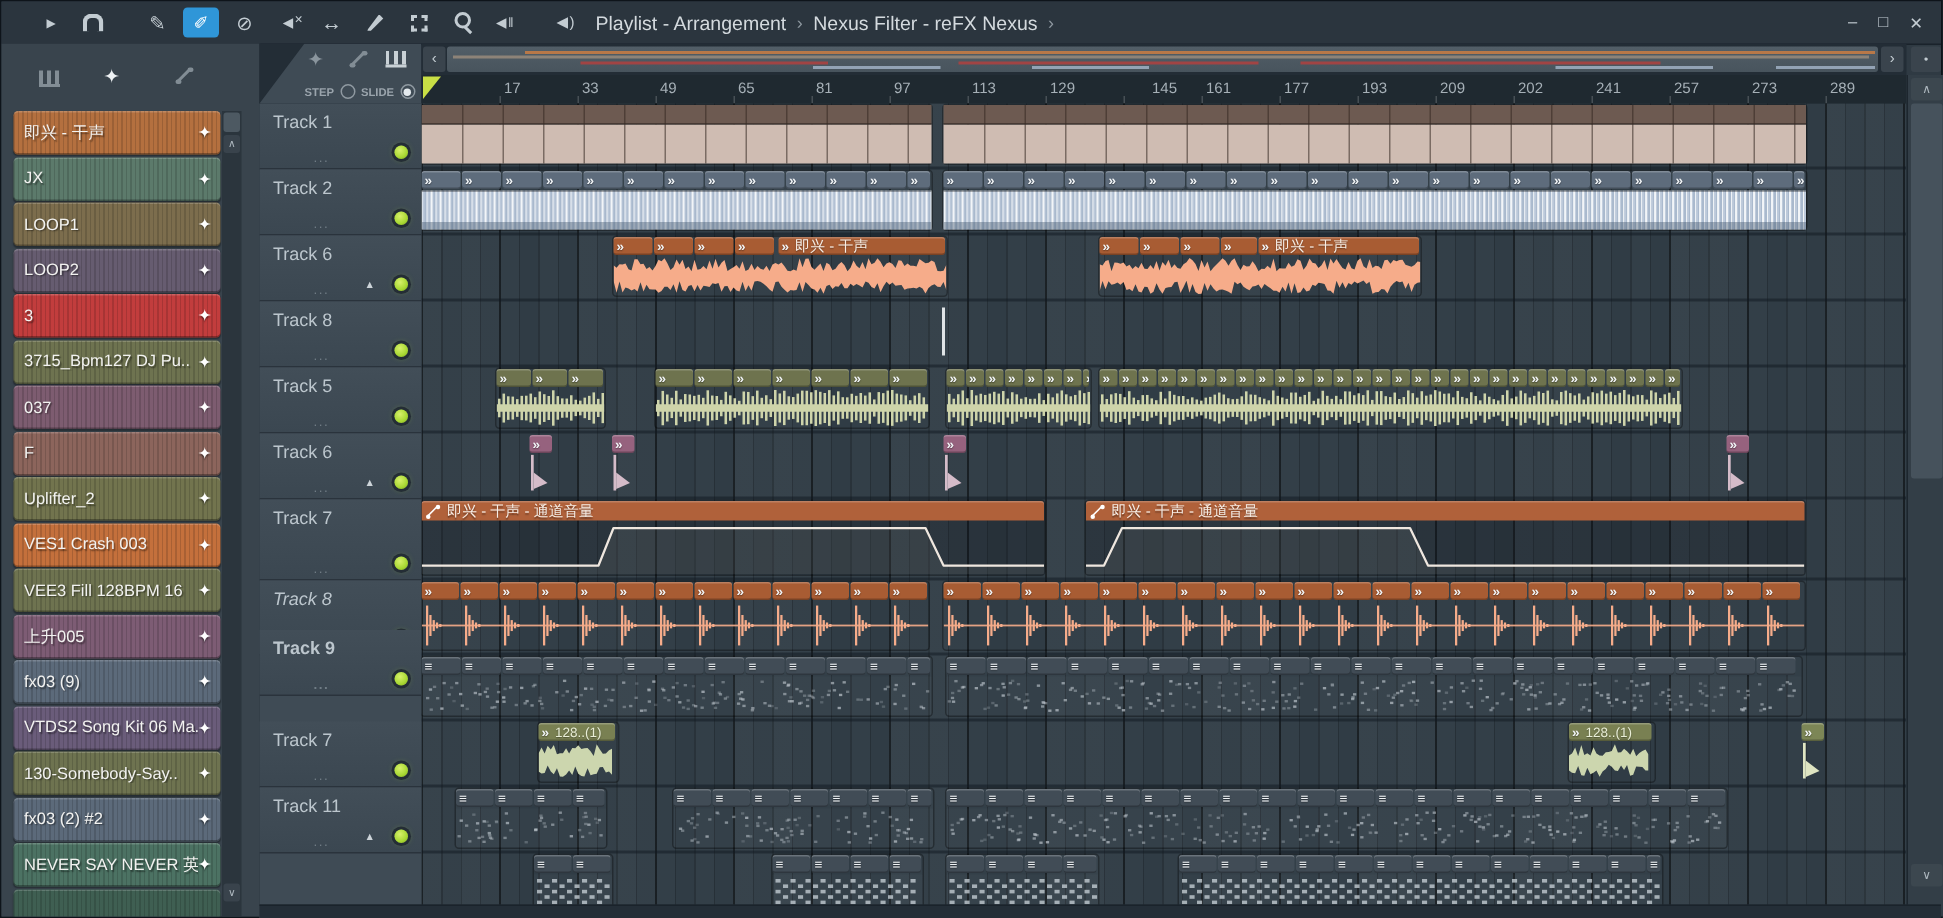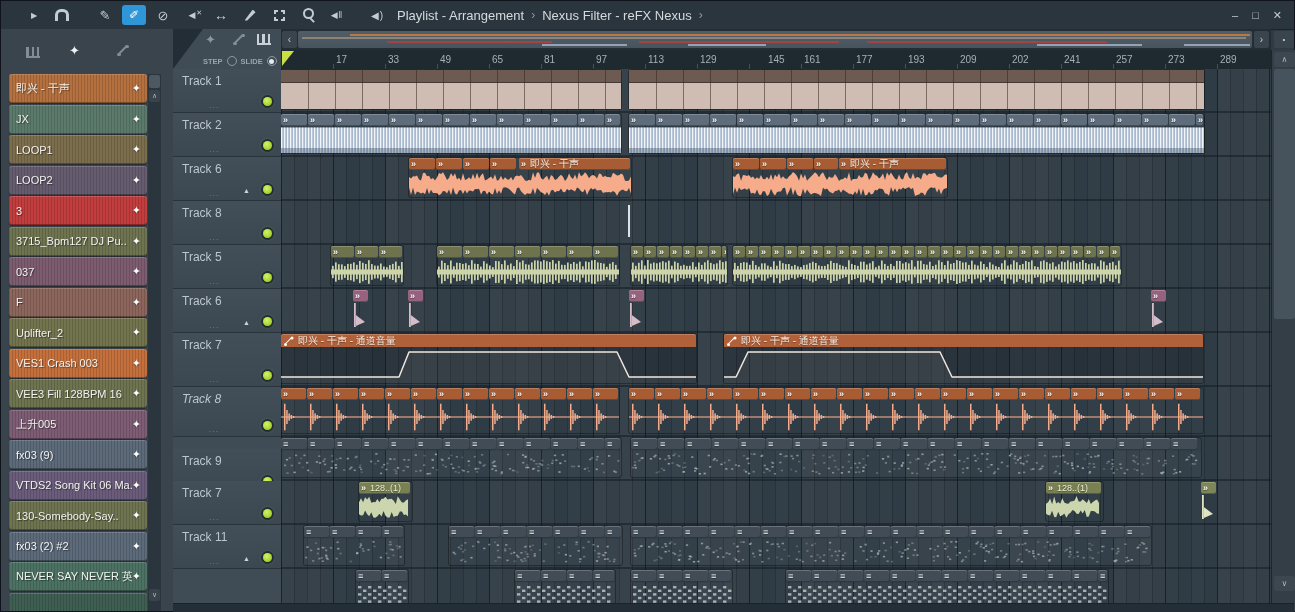--- a/index.html
+++ b/index.html
@@ -335,21 +335,21 @@
       <div class="thead" style="top: 264px; height: 53px;">
         <span class="tname">Track 7</span>
         <span class="tdots">...</span>
         <span class="tled"></span>
       </div>
       <div class="thead" style="top: 318px; height: 49px; font-style: italic;">
         <span class="tname">Track 8</span>
         <span class="tdots">...</span>
         <span class="tled"></span>
       </div>
-      <div class="thead" style="top: 380px; height: 43px;">
+      <div class="thead" style="top: 351px; height: 43px; font-weight: bold;">
         <span class="tname">Track 9</span>
         <span class="tdots">...</span>
         <span class="tled"></span>
       </div>
       <div class="thead" style="top: 412px; height: 43px;">
         <span class="tname">Track 7</span>
         <span class="tdots">...</span>
         <span class="tled"></span>
       </div>
       <div class="thead" style="top: 456px; height: 43px;">

